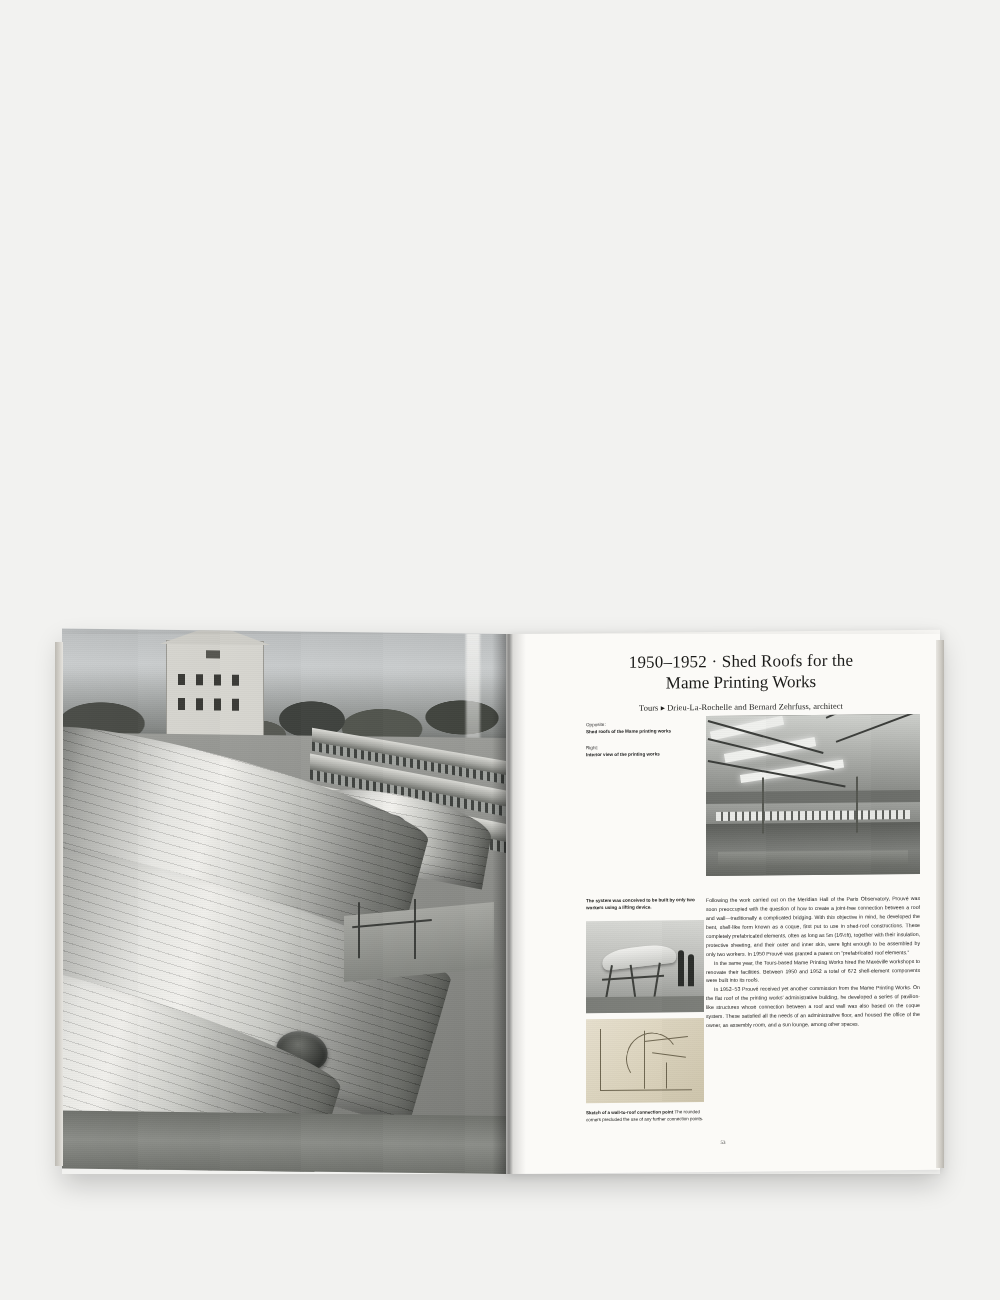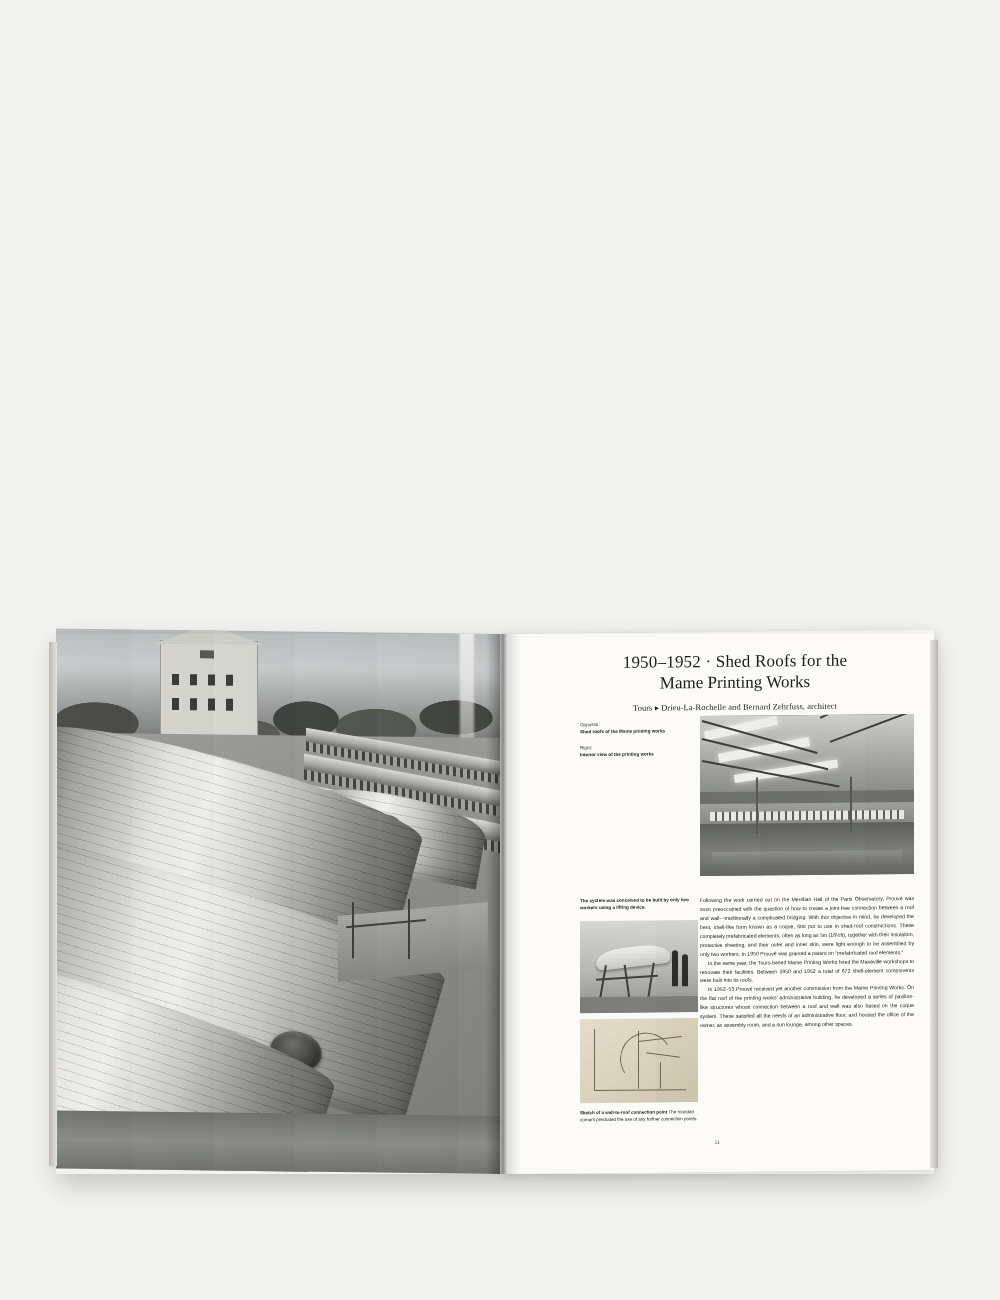--- a/index.html
+++ b/index.html
@@ -11,21 +11,21 @@
     width: 1000px;
     height: 1300px;
     position: relative;
     overflow: hidden;
     font-family: "Liberation Sans", sans-serif;
   }
 
   
   #book {
     position: absolute;
-    left: 56px;
+    left: 62px;
     top: 634px;
     width: 878px;
     height: 540px;
   }
 
   
   #book-shadow {
     position: absolute;
     left: 0;
     top: 0;

